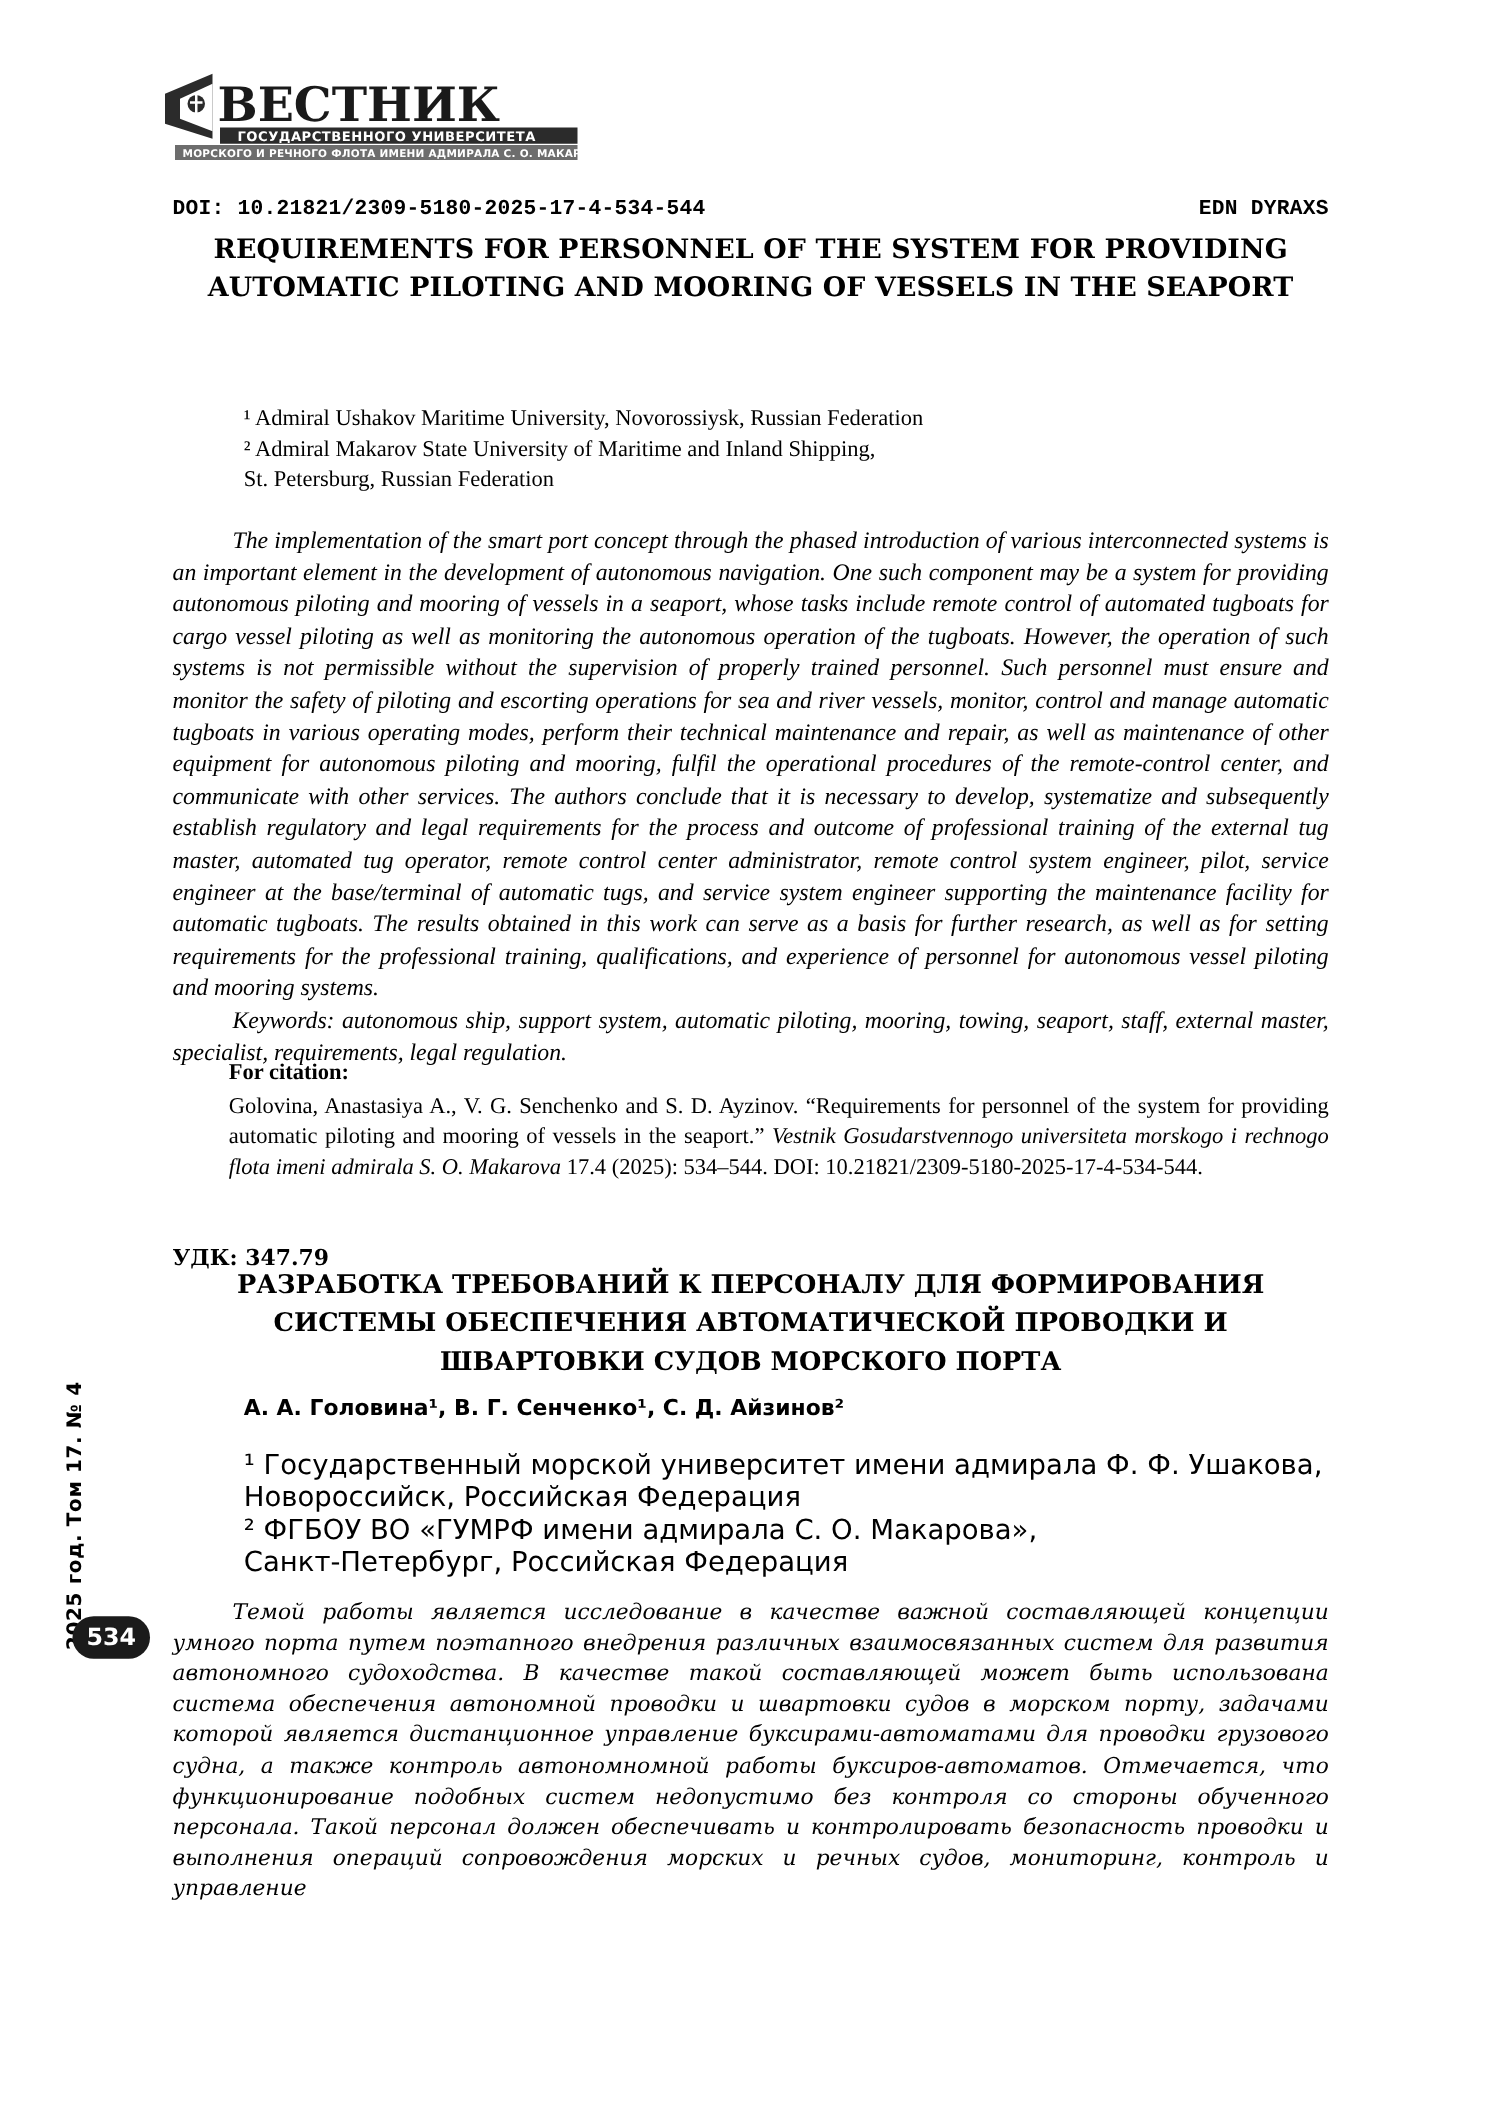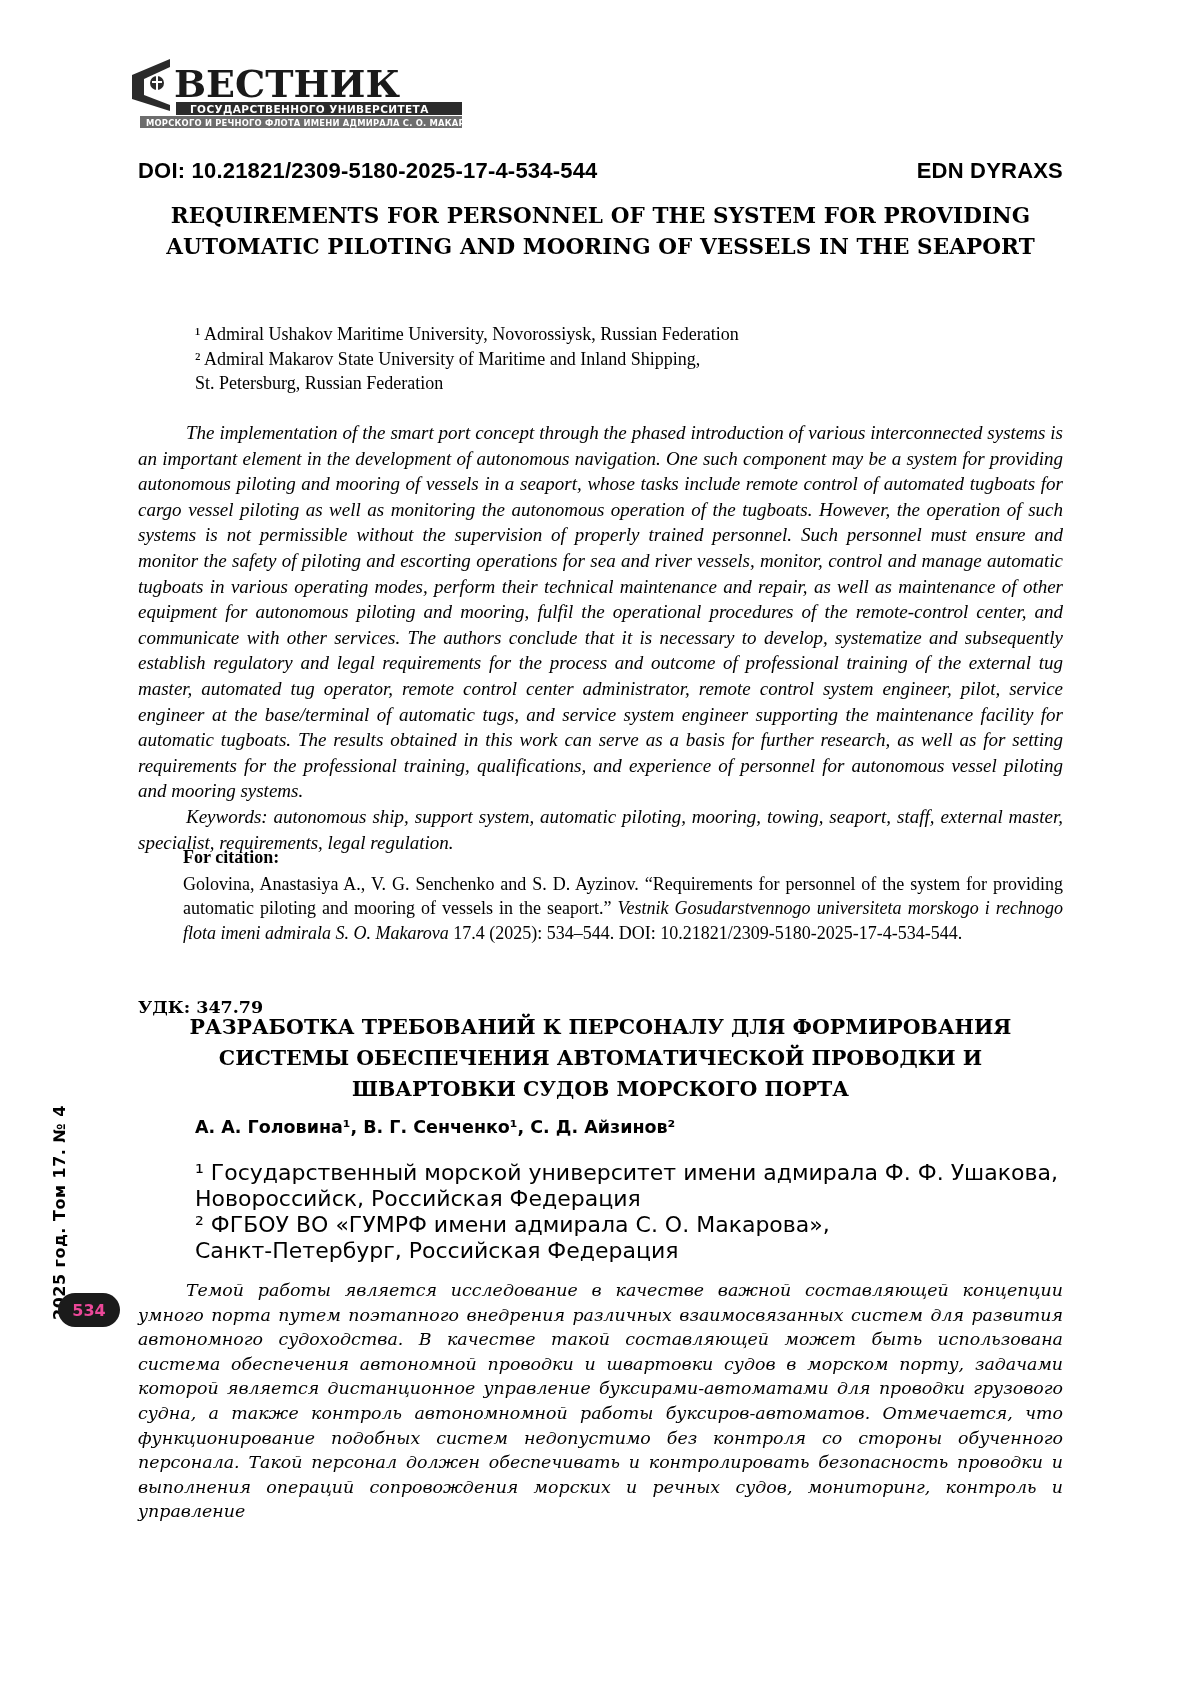--- a/index.html
+++ b/index.html
@@ -35,32 +35,32 @@
 
   
   .doi-row {
     position: absolute;
     left: 138px;
     top: 158px;
     width: 925px;
     display: flex;
     justify-content: space-between;
     align-items: baseline;
-    font-family: Liberation Sans, sans-serif;
-    font-weight: bold;
-    font-size: 22px;
+    font-family: Liberation Mono, monospace;
+    font-weight: bold;
+    font-size: 17px;
     letter-spacing: 0.2px;
     text-align: right;
   }
 
   
   .title-en {
     position: absolute;
     left: 138px;
-    top: 200px;
+    top: 184px;
     width: 925px;
     text-align: center;
     font-family: "DejaVu Serif", serif;
     font-weight: bold;
     font-size: 21.5px;
     line-height: 31px;
     letter-spacing: 0.1px;
   }
 
   .authors-en {
@@ -191,24 +191,24 @@
   }
 
   .page-number {
     position: absolute;
     left: 58px;
     top: 1293px;
     width: 62px;
     height: 34px;
     background: #1b1b1b;
     border-radius: 17px;
-    color: #ec4899;
-    font-family: "DejaVu Sans", sans-serif;
-    font-weight: bold;
-    font-size: 16px;
+    color: #ffffff;
+    font-family: "DejaVu Sans", sans-serif;
+    font-weight: bold;
+    font-size: 19px;
     display: flex;
     align-items: center;
     justify-content: center;
   }
 </style>
 </head>
 <body>
 
 <div class="page">
 

